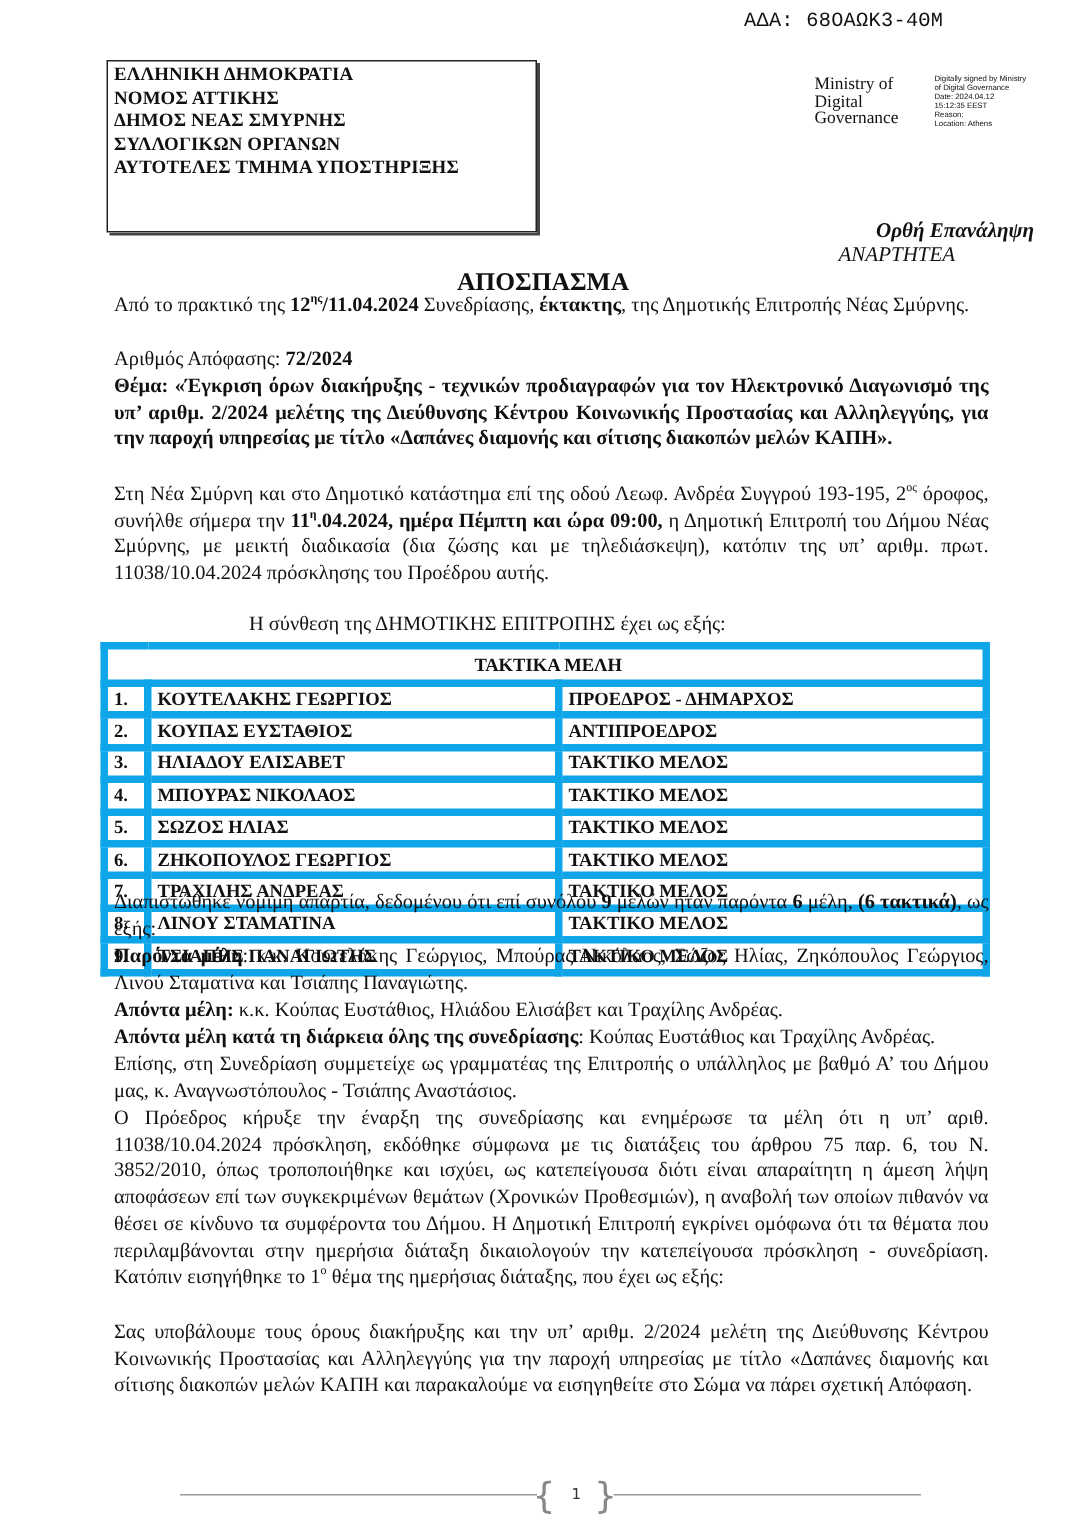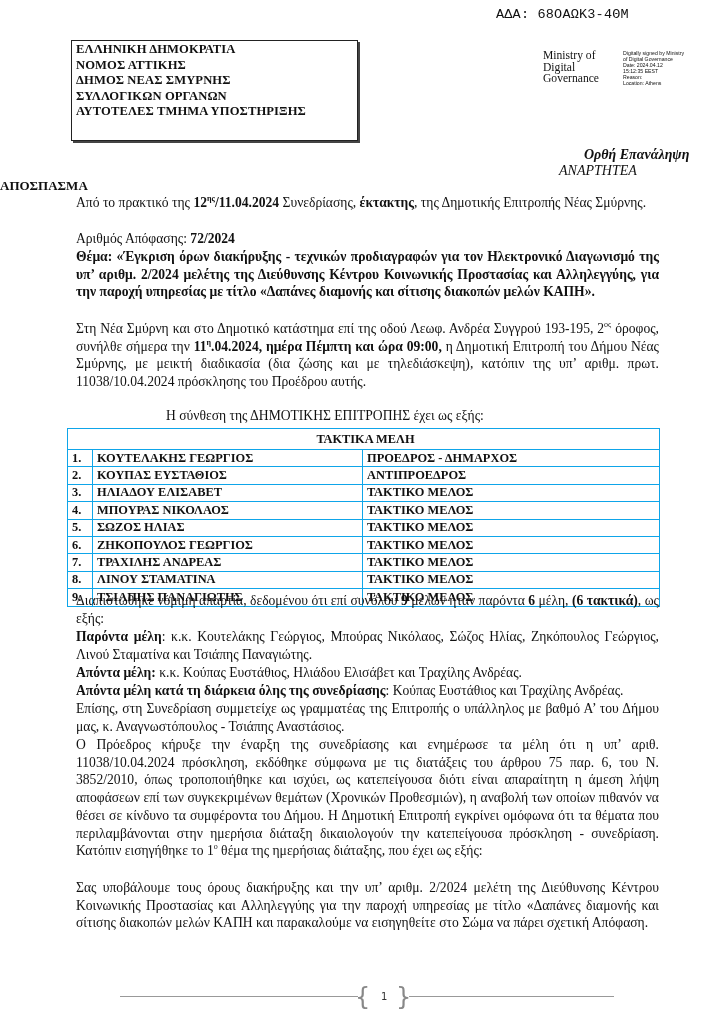--- a/index.html
+++ b/index.html
@@ -1,32 +1,32 @@
 <!DOCTYPE html>
 <html><head>
 <meta charset="utf-8">
 <style>
   html, body { margin: 0; padding: 0; background: #ffffff; }
   body { width: 724px; height: 1024px; position: relative; overflow: hidden;
          font-family: "Liberation Serif", "DejaVu Serif", serif; color: #111; }
   .ada { position: absolute; left: 483px; top: 7px; font-family: Liberation Mono, monospace; font-size: 13.5px; color: #111; letter-spacing: 0.2px; margin-left: 13px; }
-  .header-box { position: absolute; left: 71px; top: 40px; width: 287px; height: 101px; border: 1.5px solid #222; box-shadow: 2px 2px 0 #444; box-sizing: border-box; padding: 1px 4px; }
+  .header-box { position: absolute; left: 71px; top: 40px; width: 287px; height: 115px; border: 1.5px solid #222; box-shadow: 2px 2px 0 #444; box-sizing: border-box; padding: 1px 4px; }
   .header-box div { font-weight: bold; font-size: 12.6px; line-height: 15.5px; letter-spacing: 0.1px; white-space: nowrap; }
   .header-box .u { text-decoration: underline; }
   .sig { position: absolute; left: 543px; top: 50px; }
   .sig-name { position: absolute; left: 0; top: 0; font-family: Liberation Serif, serif; font-size: 11.6px; line-height: 11.5px; width: 80px; }
   .sig-details { position: absolute; left: 80px; top: 0; font-family: "Liberation Sans", sans-serif; font-size: 5.2px; line-height: 6px; width: 92px; }
   .orthi { position: absolute; left: 584px; top: 147px; font-style: italic; font-weight: bold; font-size: 14px; }
   .anartitea { position: absolute; left: 559px; top: 163px; font-style: italic; font-size: 14px; }
-  .title { position: absolute; left: 0; width: 724px; top: 178px; font-weight: bold; font-size: 13px; }
+  .title { position: absolute; left: 0; width: 724px; top: 178px; text-align: center; font-weight: bold; font-size: 17px; }
   .p { position: absolute; left: 76px; width: 583px; font-size: 13.6px; line-height: 17.7px; text-align: justify; text-align-last: left; }
   .b { font-weight: bold; }
   sup { font-size: 8px; vertical-align: super; line-height: 0; }
   table.members { position: absolute; left: 67px; top: 428px; width: 593px; border-collapse: collapse; font-size: 12.4px; font-weight: bold; }
-  table.members td { border: 1px solid #0ea5e9; height: 16.4px; padding: 0 0 0 4px; line-height: 15px; white-space: nowrap; }
+  table.members td { border: 5px solid #0ea5e9; height: 16.4px; padding: 0 0 0 4px; line-height: 15px; white-space: nowrap; }
   table.members td.hdr { text-align: center; height: 20px; }
   table.members td.num { width: 20px; }
   table.members td.name { width: 265px; }
   .footer-line { position: absolute; top: 996px; height: 1px; background: #999; }
   .page-bracket { position: absolute; top: 986px; font-family: "DejaVu Sans", sans-serif; font-size: 24px; color: #888; line-height: 22px; }
   .page-num { position: absolute; left: 381px; top: 991px; font-family: "DejaVu Sans", sans-serif; font-size: 10px; color: #333; }
 </style>
 </head>
 <body>
 

